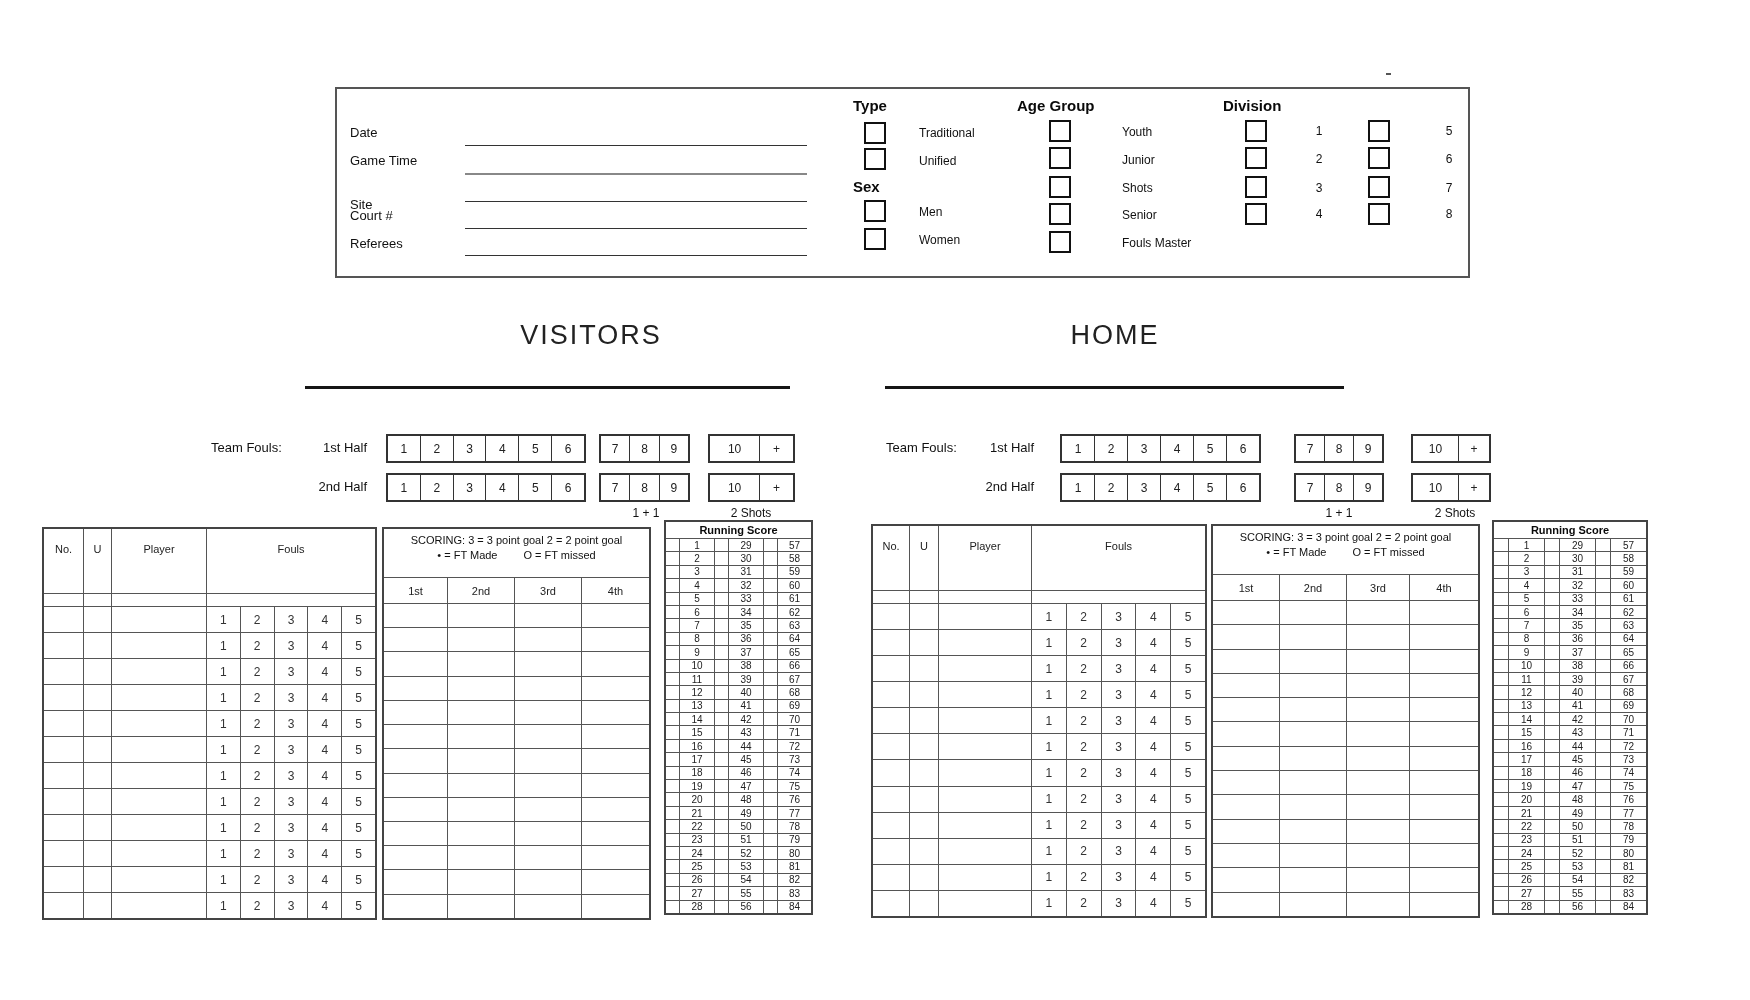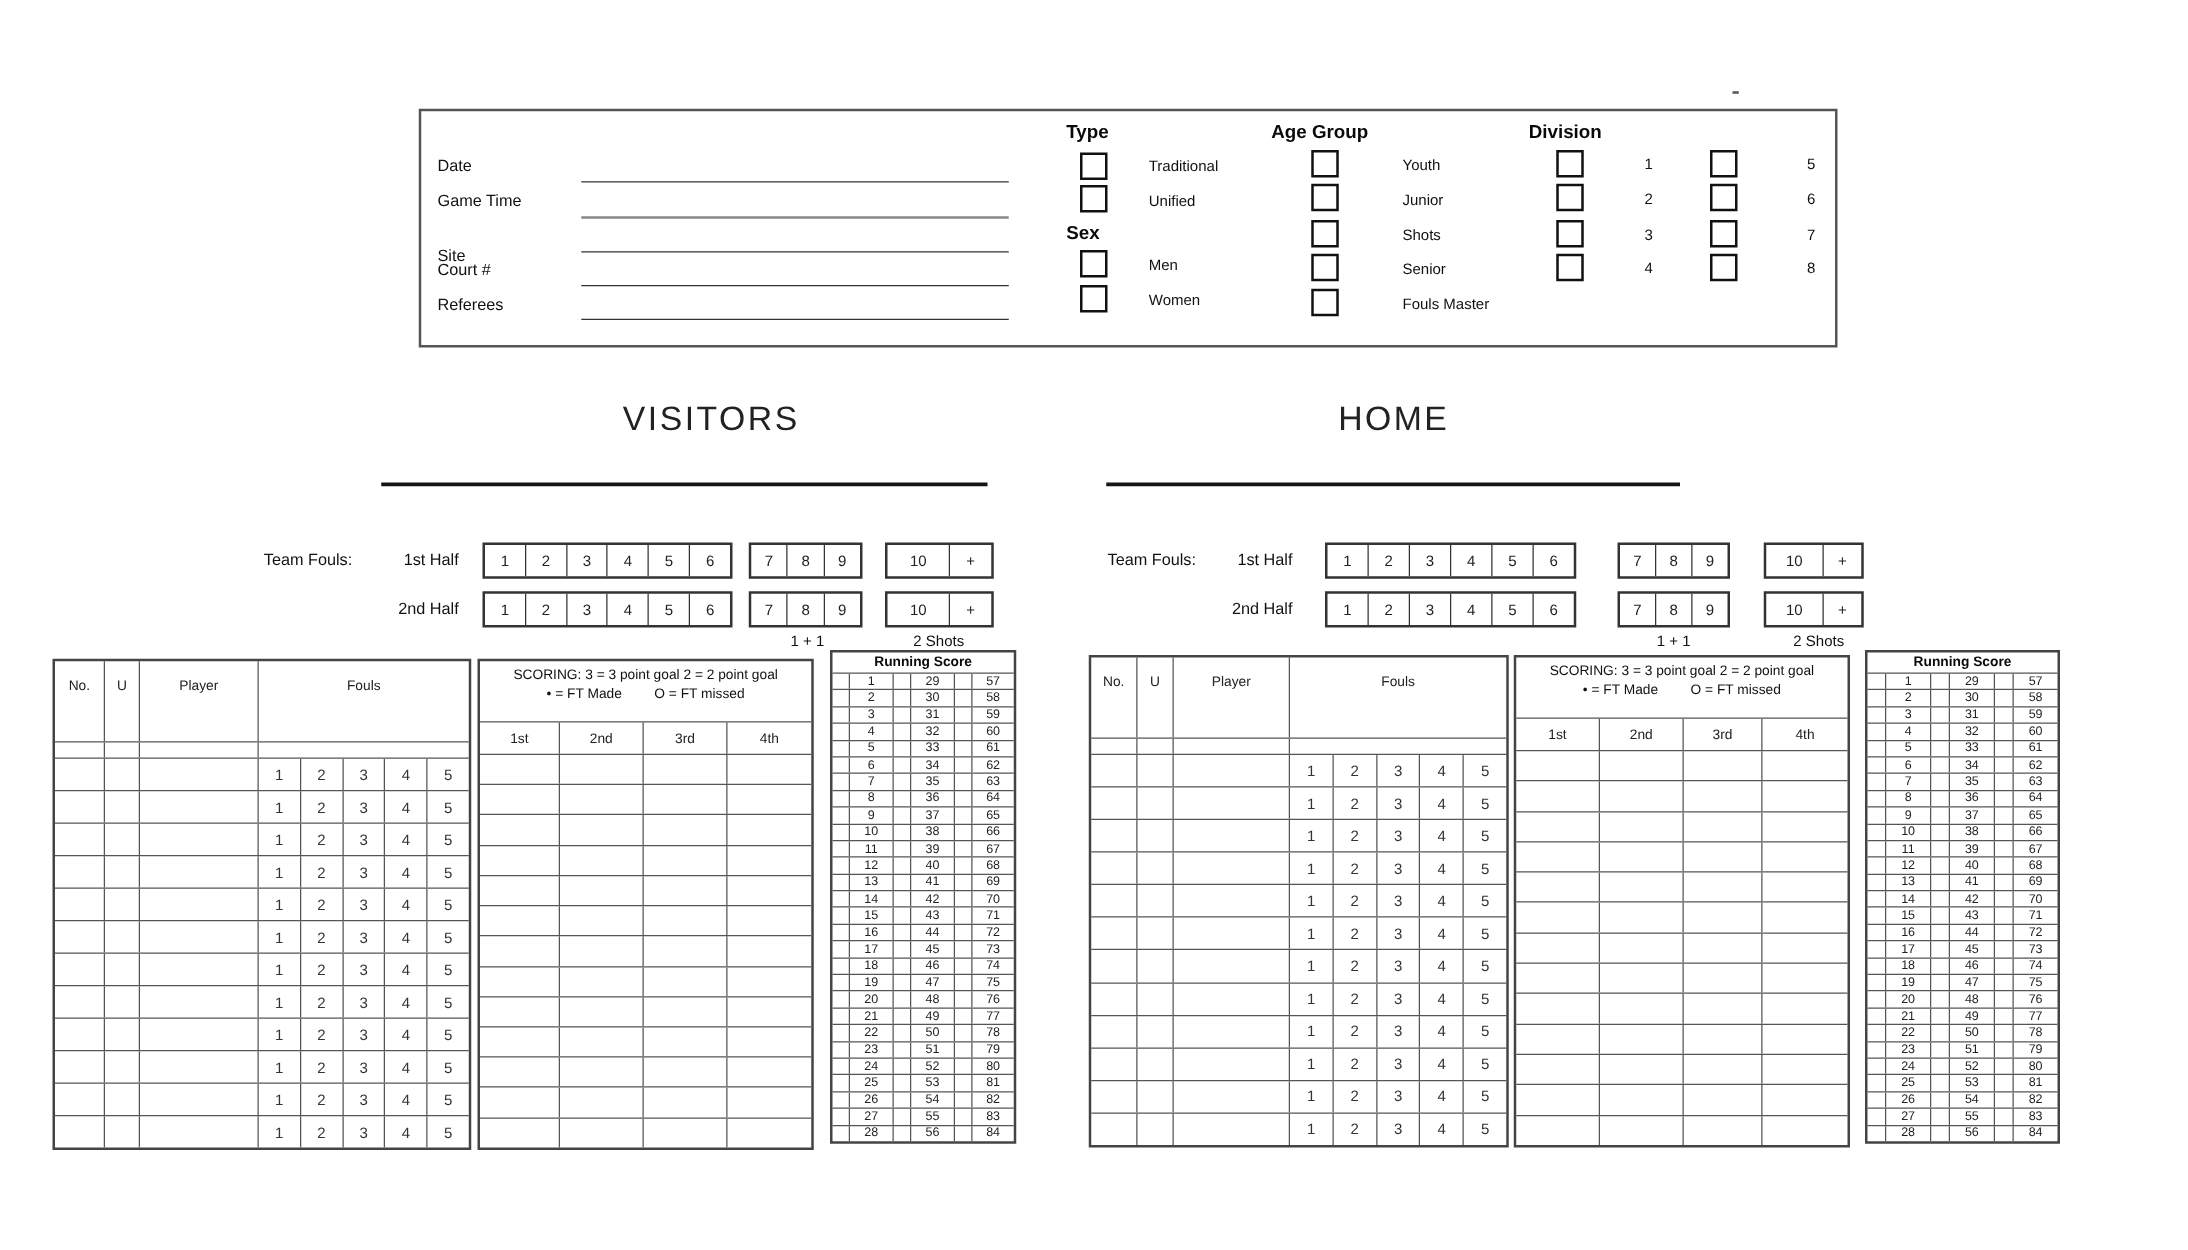--- a/index.html
+++ b/index.html
@@ -118,21 +118,21 @@
     <div class="dnum" style="left:1102px;top:35px">5</div>
     <div class="cb" style="left:1031px;top:58px"></div>
     <div class="dnum" style="left:1102px;top:63px">6</div>
     <div class="cb" style="left:1031px;top:87px"></div>
     <div class="dnum" style="left:1102px;top:92px">7</div>
     <div class="cb" style="left:1031px;top:114px"></div>
     <div class="dnum" style="left:1102px;top:118px">8</div>
   </div>
 
 <div>
-      <div class="team-heading" style="left: 569px; top: 320px;">VISITORS</div>
+      <div class="team-heading" style="left: 591px; top: 320px;">VISITORS</div>
       <div class="tnline" style="left: 305px; top: 386px; width: 485px;"></div>
       <div class="tf-label" style="left: 211px; top: 440px;">Team Fouls:</div>
       <div class="tf-half" style="left: 287px; top: 440px;">1st Half</div>
       <div class="tf-group" style="left: 386px; top: 434px; width: 200px;">
         <div class="tf-cell">1</div>
         <div class="tf-cell">2</div>
         <div class="tf-cell">3</div>
         <div class="tf-cell">4</div>
         <div class="tf-cell">5</div>
         <div class="tf-cell">6</div>

